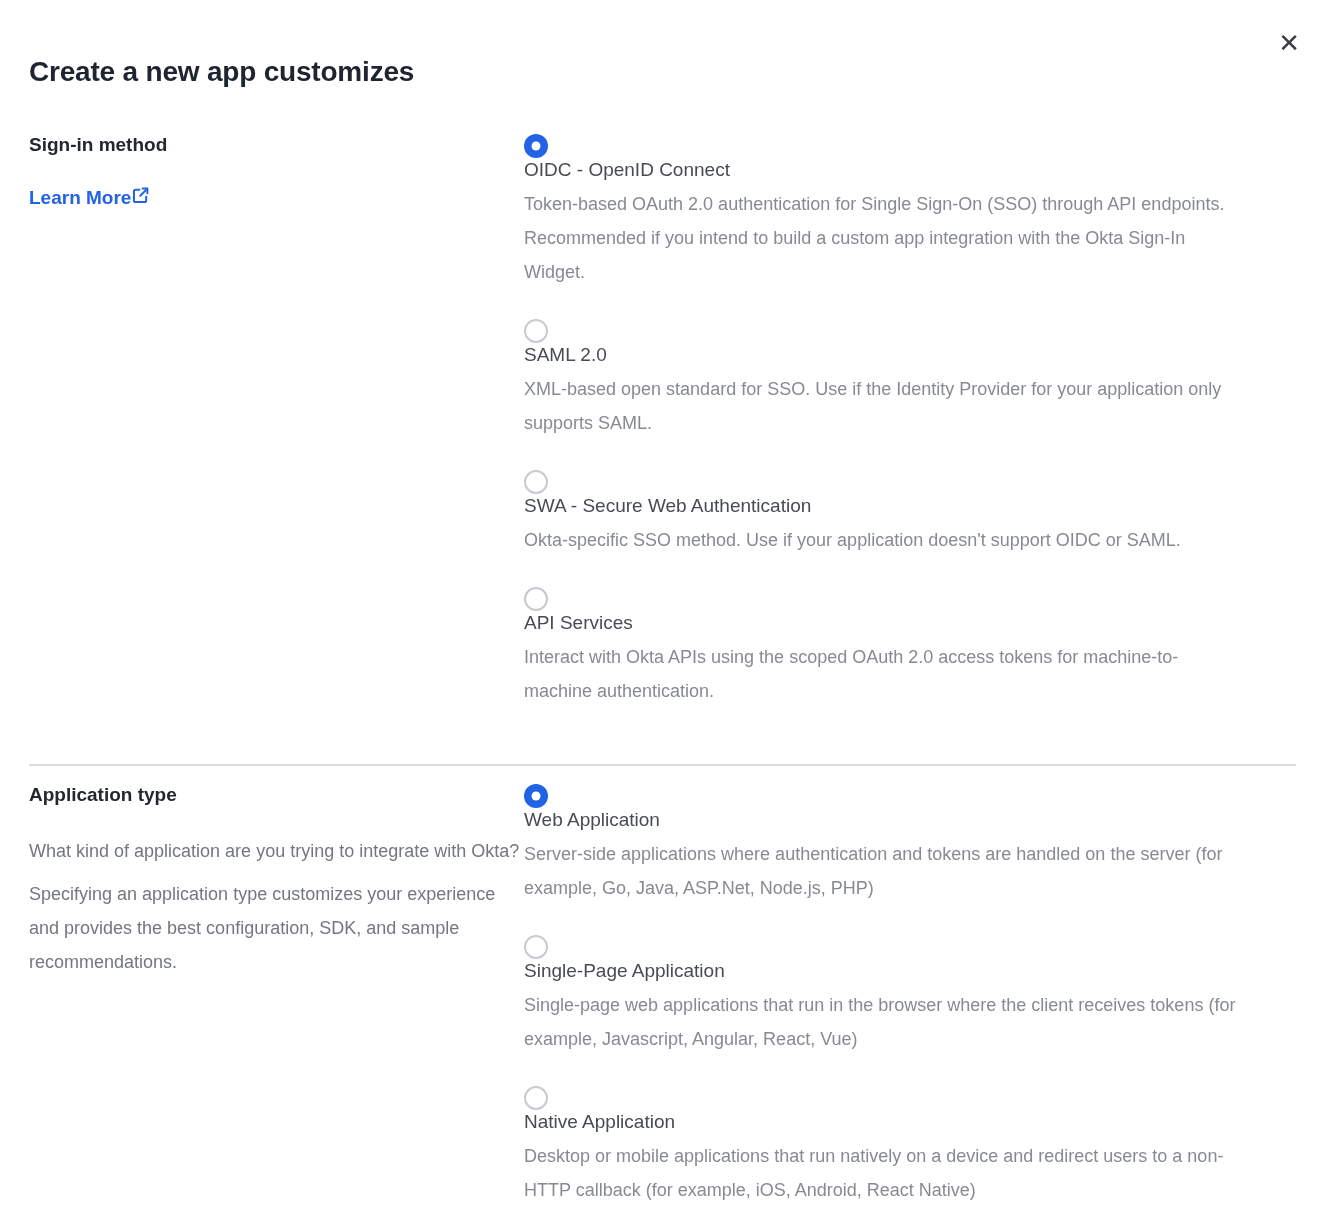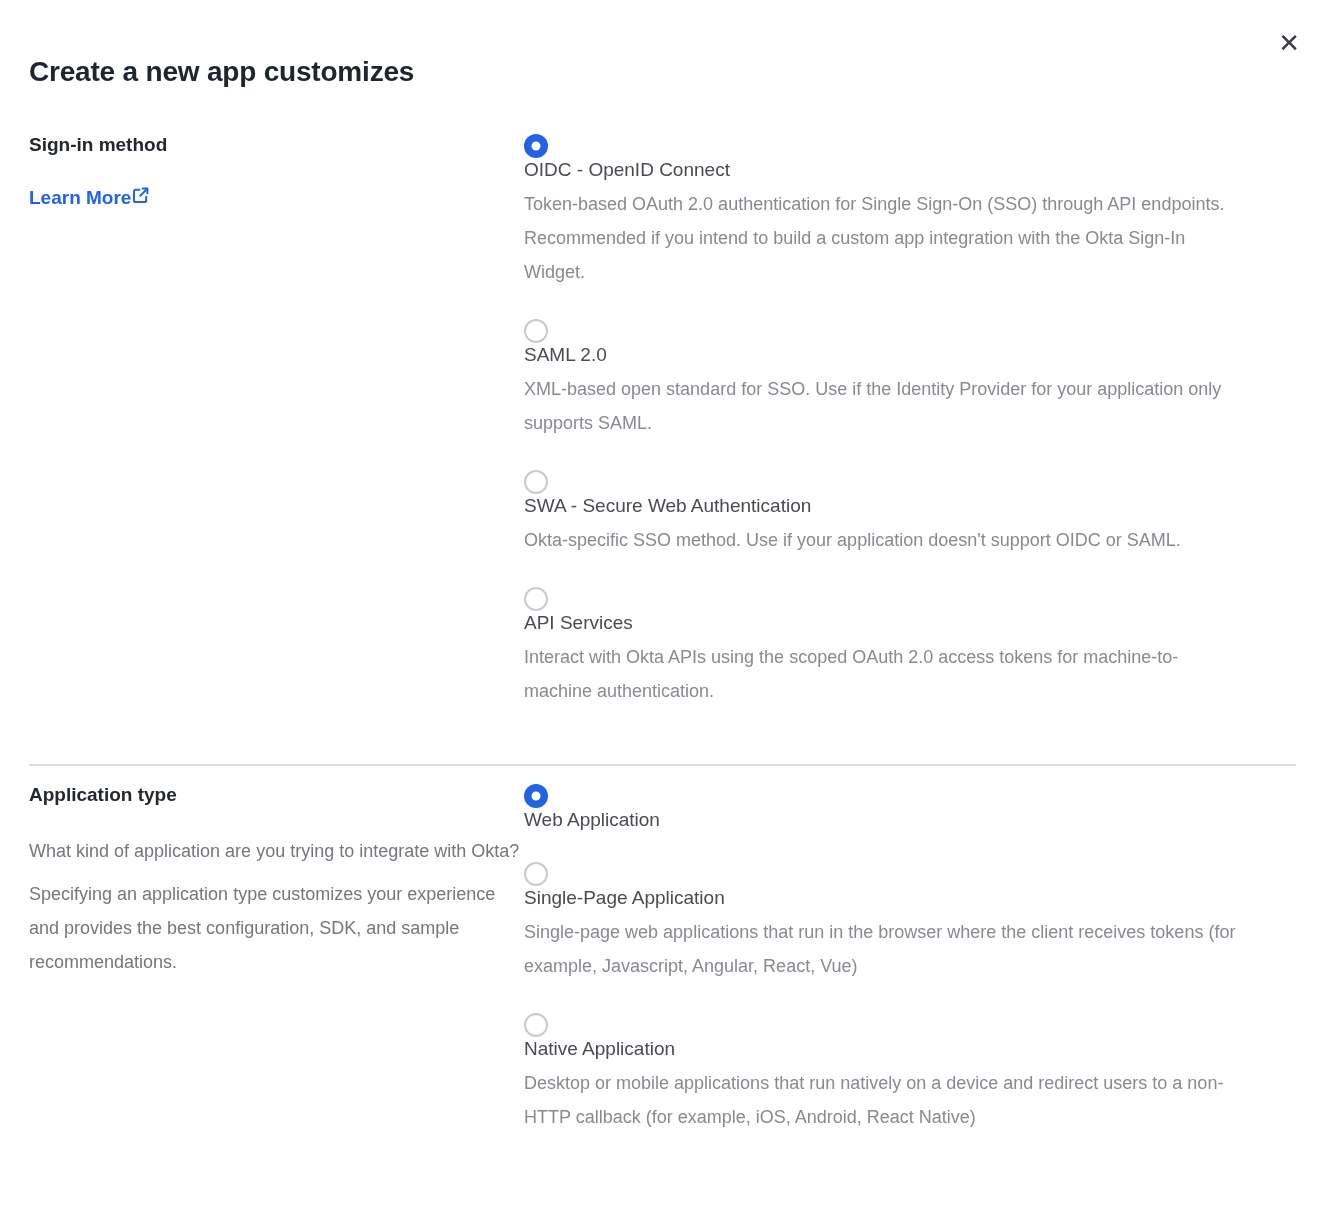--- a/index.html
+++ b/index.html
@@ -136,20 +136,21 @@
     <div class="left-col">
       <div class="col-heading">Application type</div>
       <p class="left-para">What kind of application are you trying to integrate with Okta?</p>
       <p class="left-para">Specifying an application type customizes your experience and provides the best configuration, SDK, and sample recommendations.</p>
     </div>
     <div class="right-col">
       <div class="radio-option">
         <span class="radio on"></span>
         <div>
           <div class="radio-label">Web Application</div>
+          <div class="radio-desc">Server-side applications where authentication and tokens are handled on the server (for example, Go, Java, ASP.Net, Node.js, PHP)</div>
         </div>
       </div>
       <div class="radio-option">
         <span class="radio"></span>
         <div>
           <div class="radio-label">Single-Page Application</div>
           <div class="radio-desc">Single-page web applications that run in the browser where the client receives tokens (for example, Javascript, Angular, React, Vue)</div>
         </div>
       </div>
       <div class="radio-option">

